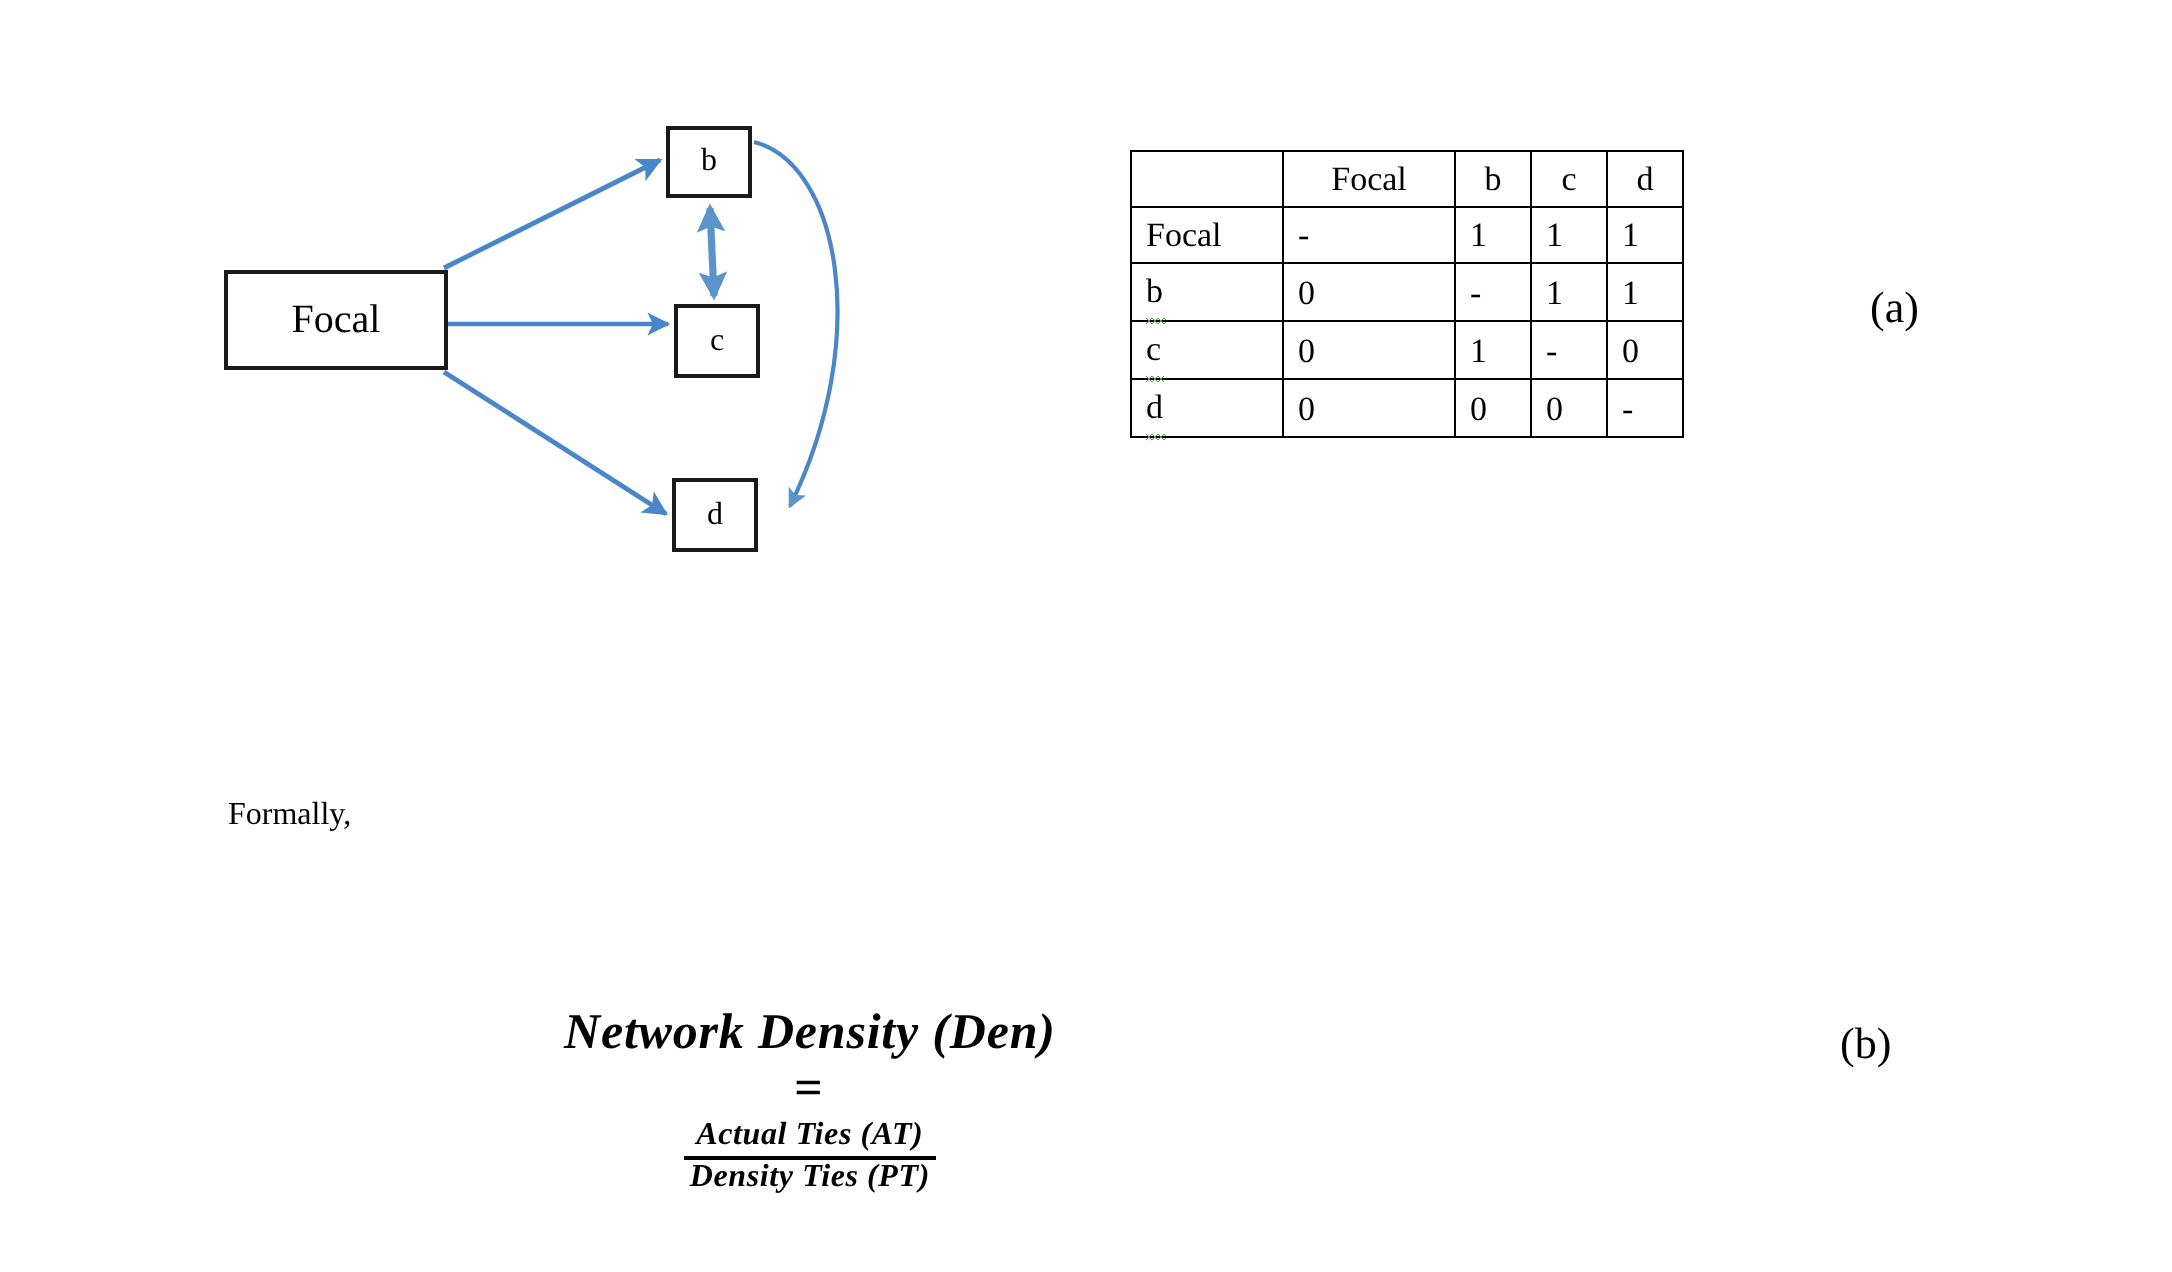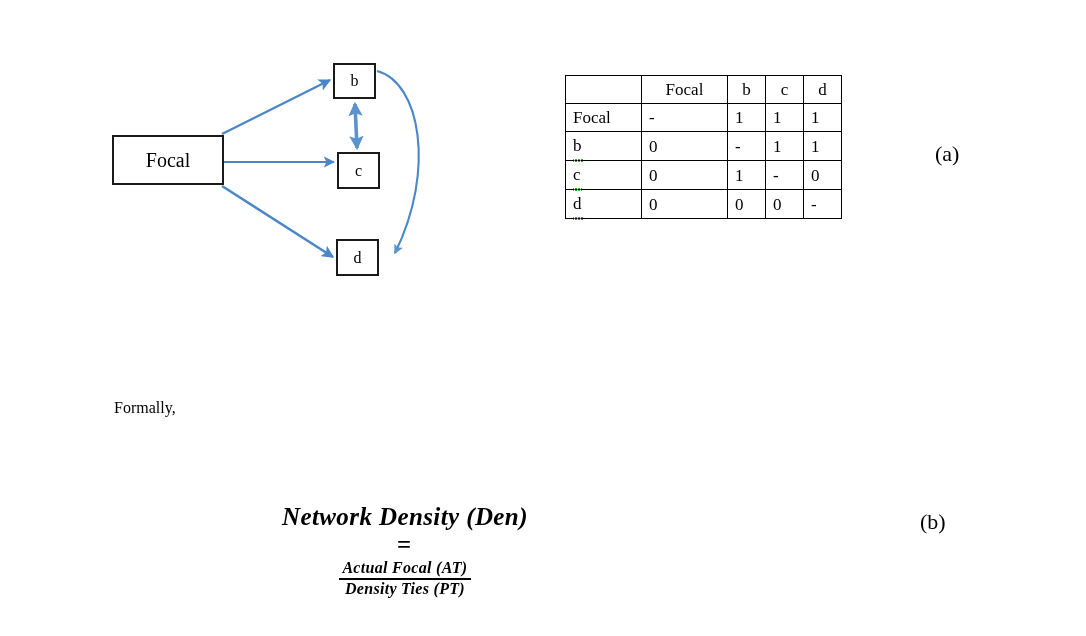--- a/index.html
+++ b/index.html
@@ -268,17 +268,17 @@
 
 <div class="figure-label" id="label-a">(a)</div>
 <div class="figure-label" id="label-b">(b)</div>
 
 <div id="formally-text">Formally,</div>
 
 <div id="density-formula">
   <span id="formula-lhs">Network Density (Den)</span>
   <span id="formula-equals">=</span>
   <span id="formula-fraction">
-    <span id="formula-numerator">Actual Focal (AT)</span>
+    <span id="formula-numerator">Actual Ties (AT)</span>
     <span id="formula-bar"></span>
     <span id="formula-denominator">Density Ties (PT)</span>
   </span>
 </div>
 
 </body></html>

